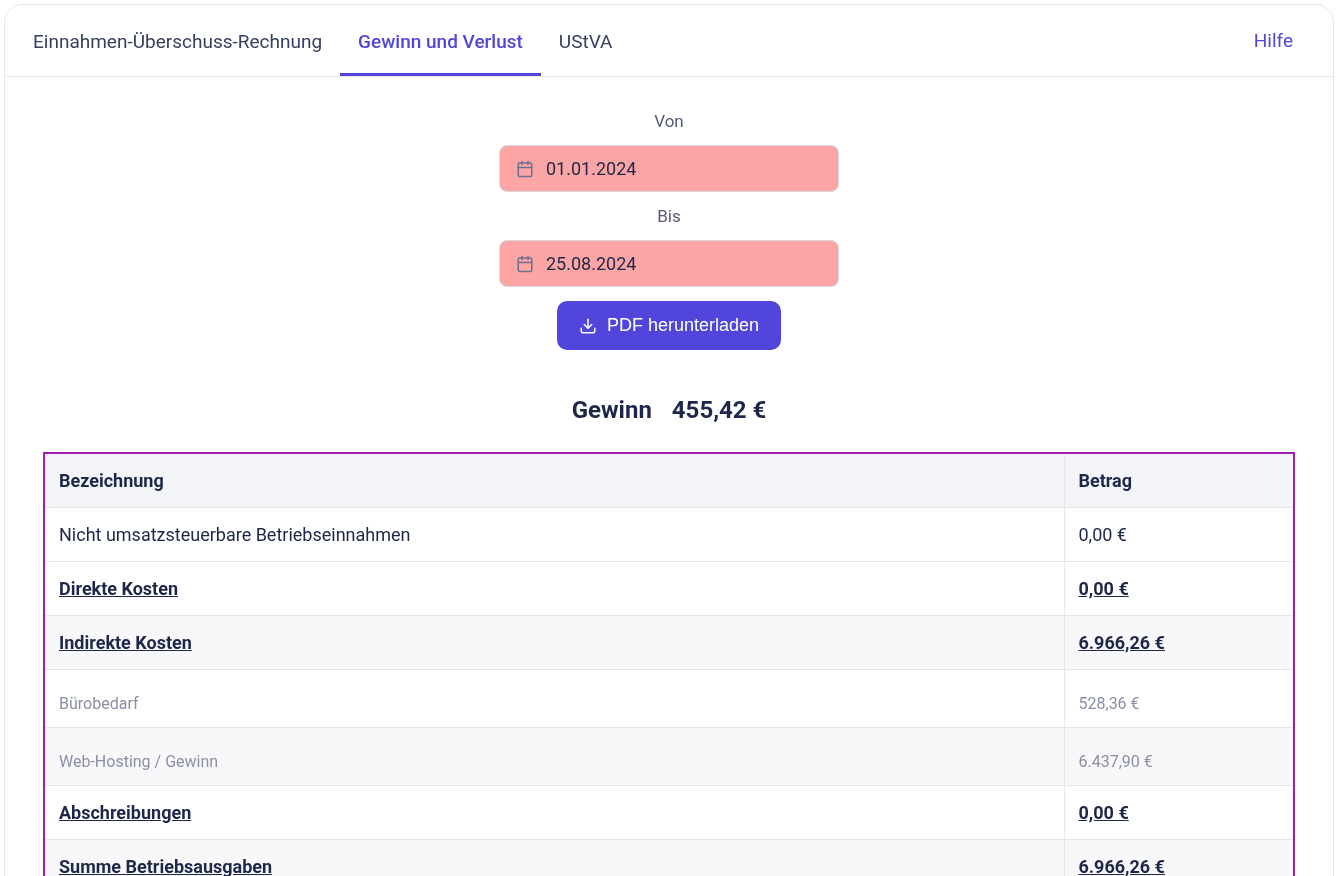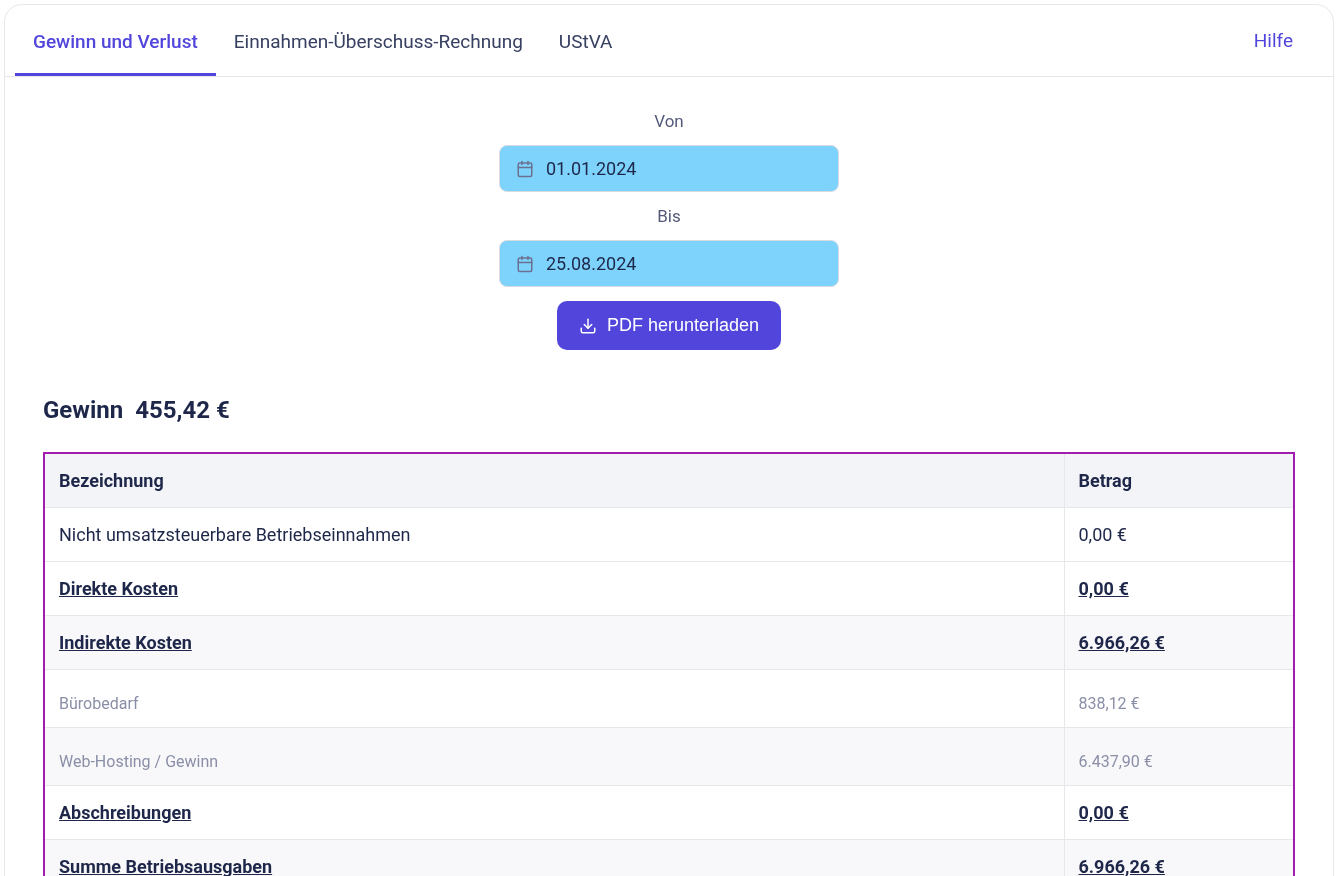--- a/index.html
+++ b/index.html
@@ -74,44 +74,45 @@
       display: flex;
       align-items: center;
       gap: 12px;
       border: 1px solid #d7dae2;
       border-radius: 8px;
       padding: 12px 16px;
       min-width: 340px;
       font-size: 18px;
       color: #1e2749;
       cursor: pointer;
-      background: #7dd3fc;
+      background: #fca5a5;
     }
     .date-input svg {
       flex-shrink: 0;
     }
     .btn-primary {
       display: inline-flex;
       align-items: center;
       gap: 10px;
       background: #5145dc;
       color: #fff;
       border: none;
       border-radius: 10px;
       padding: 14px 22px;
       font-size: 18px;
       font-weight: 500;
       cursor: pointer;
     }
     .summary {
       display: flex;
       align-items: baseline;
-      gap: 12px;
+      gap: 20px;
       margin-top: 46px;
       margin-bottom: 28px;
+      justify-content: center;
     }
     .summary-label {
       font-size: 24px;
       font-weight: 700;
       color: #1e2749;
     }
     .summary-value {
       font-size: 24px;
       font-weight: 700;
       color: #1e2749;
@@ -155,22 +156,22 @@
     tr:last-child td {
       border-bottom: none;
     }
   </style>
 </head>
 <body>
 
 <div class="card">
 
   <div class="tabs">
+    <div class="tab">Einnahmen-Überschuss-Rechnung</div>
     <div class="tab active">Gewinn und Verlust</div>
-    <div class="tab">Einnahmen-Überschuss-Rechnung</div>
     <div class="tab">UStVA</div>
     <div class="help-link">Hilfe</div>
   </div>
 
   <div class="content">
 
     <div class="filter-row">
       <span class="filter-label">Von</span>
       <div class="date-input">
         <svg width="18" height="18" viewBox="0 0 24 24" fill="none" stroke="#6b7091" stroke-width="2" stroke-linecap="round" stroke-linejoin="round">
@@ -223,21 +224,21 @@
           <tr class="row-bold">
             <td>Direkte Kosten</td>
             <td>0,00 €</td>
           </tr>
           <tr class="row-alt row-bold">
             <td>Indirekte Kosten</td>
             <td>6.966,26 €</td>
           </tr>
           <tr class="row-sub">
             <td>Bürobedarf</td>
-            <td>838,12 €</td>
+            <td>528,36 €</td>
           </tr>
           <tr class="row-alt row-sub">
             <td>Web-Hosting / Gewinn</td>
             <td>6.437,90 €</td>
           </tr>
           <tr class="row-bold">
             <td>Abschreibungen</td>
             <td>0,00 €</td>
           </tr>
           <tr class="row-alt row-bold">

